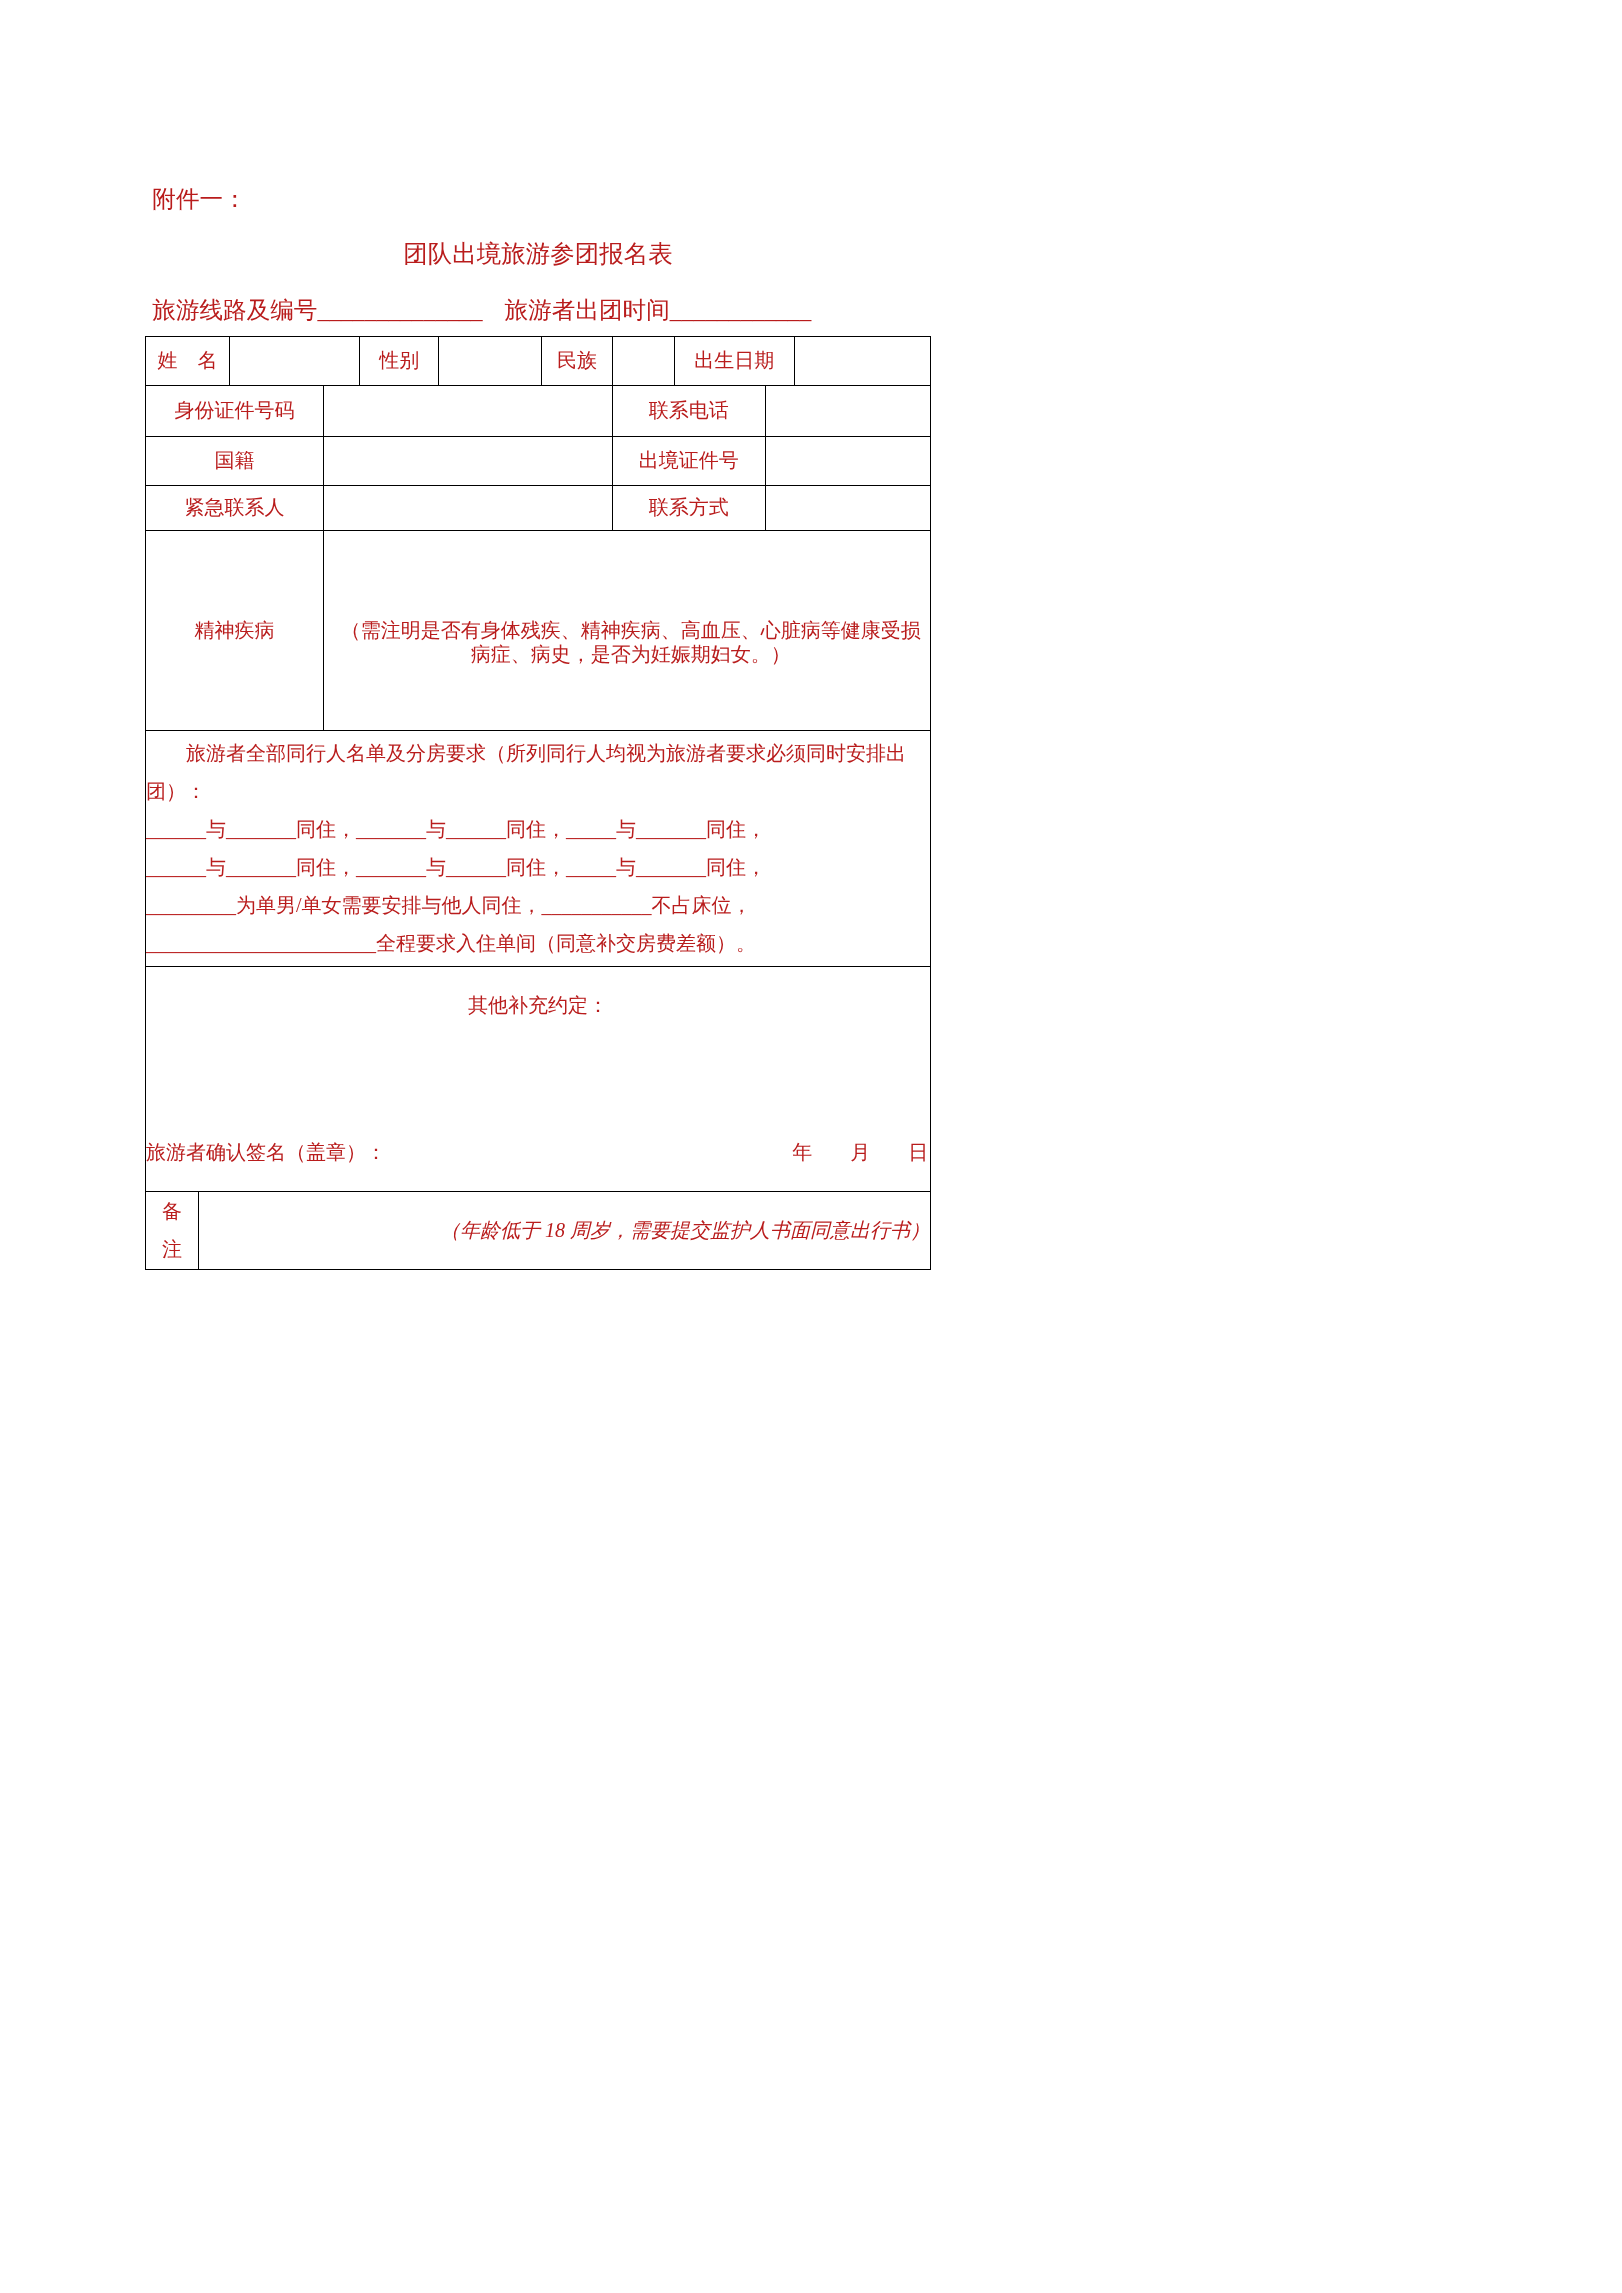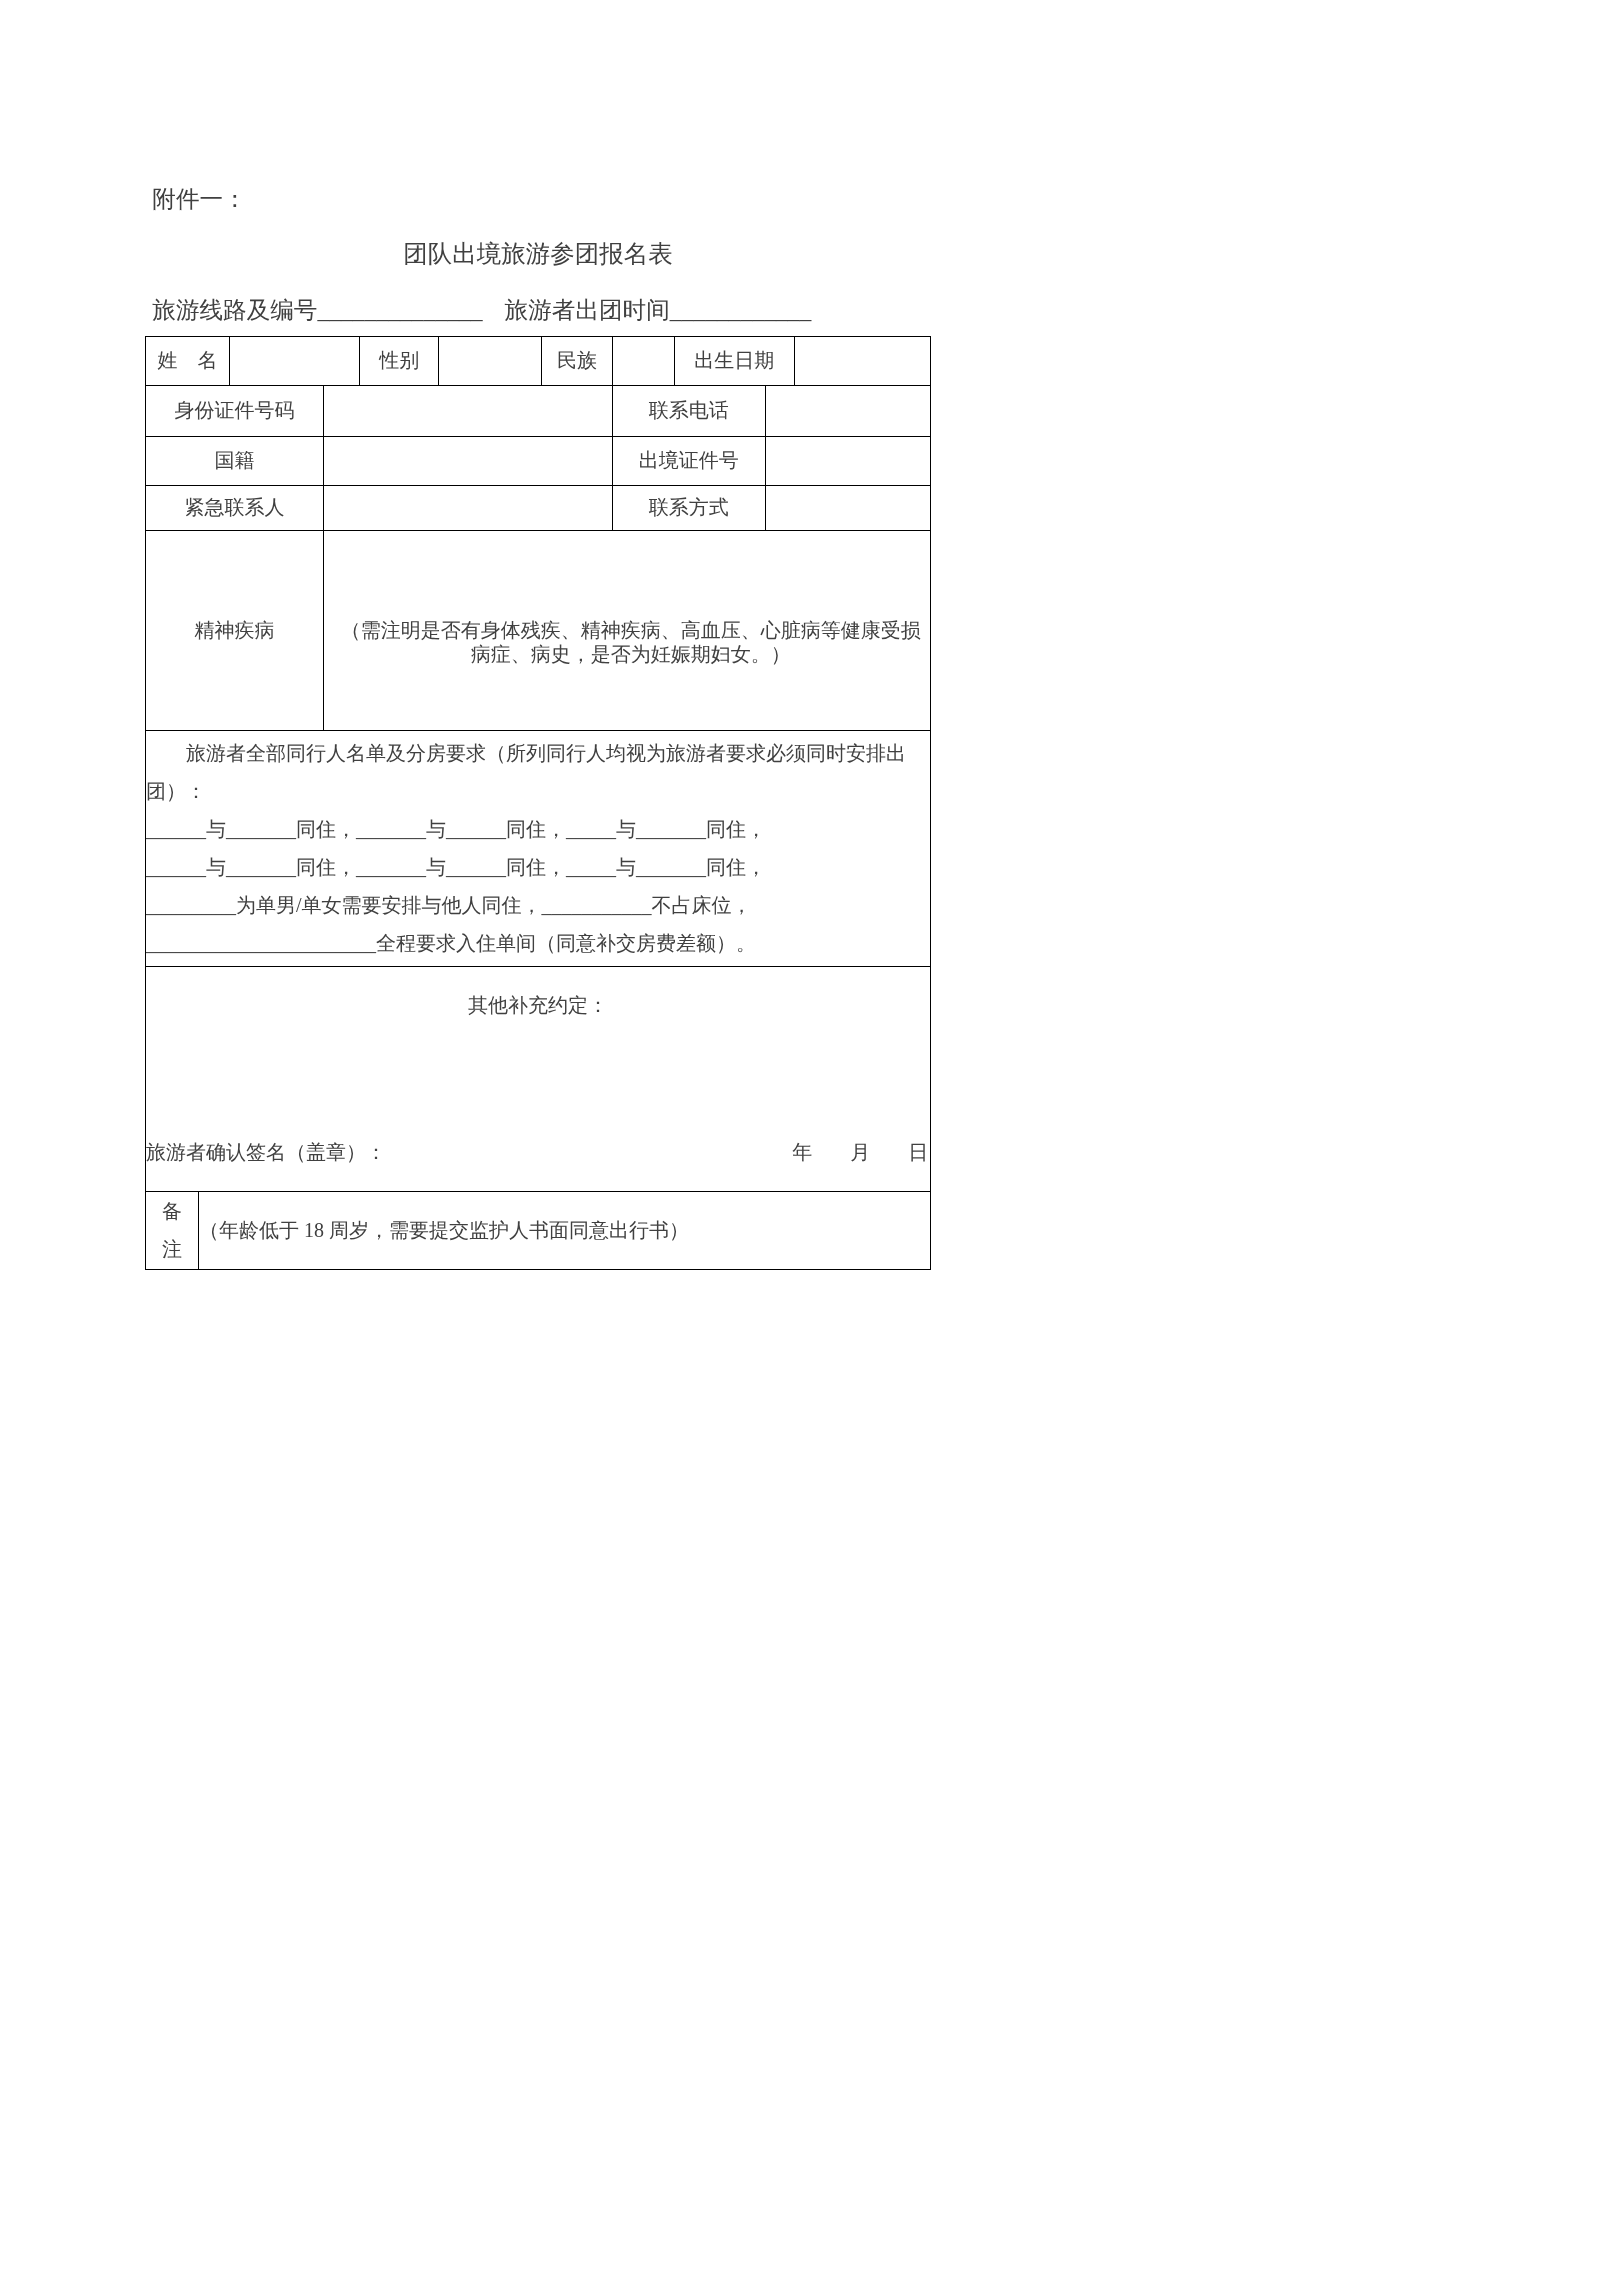--- a/index.html
+++ b/index.html
@@ -2,21 +2,21 @@
 <html style="font-size:14.5px"><head>
 <meta charset="utf-8">
 <style>
   * { margin:0; padding:0; box-sizing:border-box; }
   html,body { background:#ffffff; }
   .page {
     position:relative;
     width:1325px;
     height:2294px;
     background:#ffffff;
-    color:#404040;
+    color:#b91c1c;
     font-family:"Liberation Serif","DejaVu Serif",serif;
     overflow:hidden;
   }
   .content {
     position:absolute;
     left:145px;
     top:184px;
     width:786px;
   }
   .attachment {
@@ -95,21 +95,22 @@
 
   .remark-lbl {
     text-align:center;
     line-height:38px;
     padding:1.8px 0;
   }
   .remark-cell {
     vertical-align:top;
     padding:7.3px 9px 0 14.5px;
     line-height:35px;
-    text-align:left;
+    text-align:right;
+    font-style:italic;
   }
 </style>
 </head>
 <body>
 
 <div class="page">
   <div class="content">
 
     <p class="attachment">附件一：</p>
 

